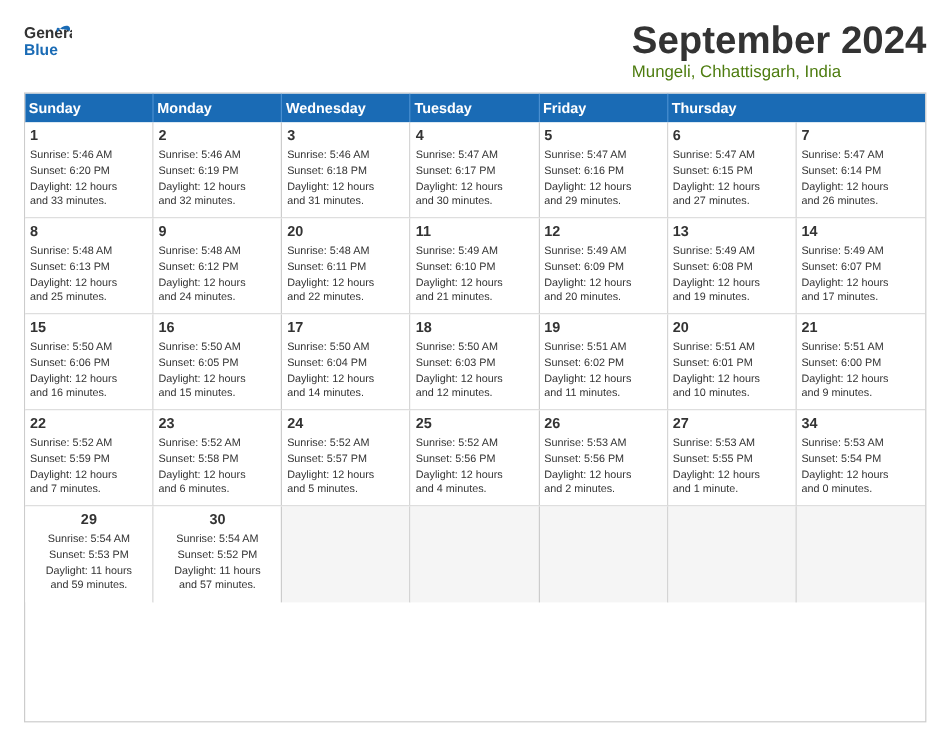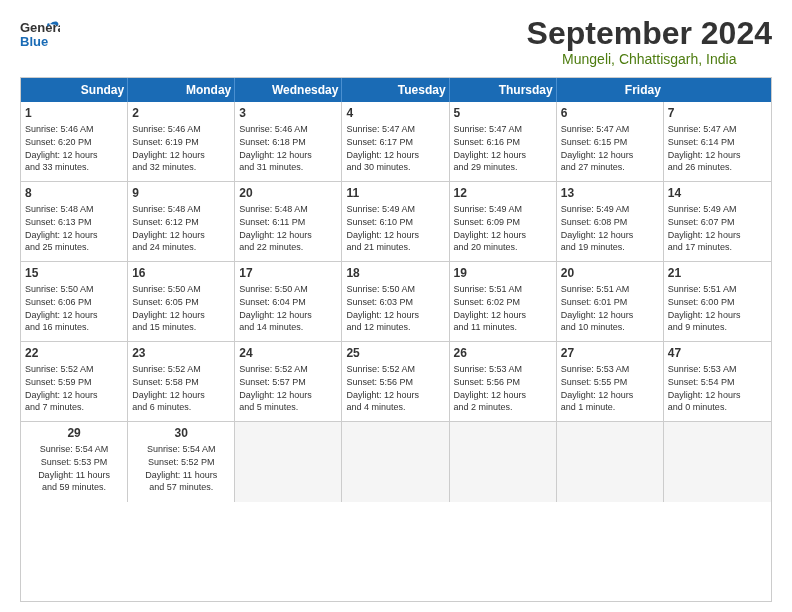--- a/index.html
+++ b/index.html
@@ -17,21 +17,21 @@
       display: flex;
       flex-direction: column;
     }
     .header {
       display: flex;
       justify-content: space-between;
       align-items: flex-start;
       margin-bottom: 10px;
     }
     .title-area {
-      text-align: center;
+      text-align: left;
     }
     .month-title {
       font-size: 32px;
       font-weight: bold;
       color: #333;
       line-height: 1.1;
     }
     .location {
       font-size: 14px;
       color: #4d7c0f;
@@ -43,21 +43,21 @@
     }
     .cal-header {
       display: grid;
       grid-template-columns: repeat(7, 1fr);
       background: #1a6bb5;
     }
     .cal-header-cell {
       color: #fff;
       font-size: 12px;
       font-weight: bold;
-      text-align: right;
+      text-align: left;
       padding: 5px 3px;
       border-right: 1px solid #4a8fd0;
     }
     .cal-header-cell:last-child { border-right: none; }
     .cal-body {
       display: flex;
       flex-direction: column;
     }
     .cal-row {
       display: grid;
@@ -124,22 +124,22 @@
       <div class="location">Mungeli, Chhattisgarh, India</div>
     </div>
   </div>
 
   <div class="calendar">
     <div class="cal-header">
       <div class="cal-header-cell">Sunday</div>
       <div class="cal-header-cell">Monday</div>
       <div class="cal-header-cell">Wednesday</div>
       <div class="cal-header-cell">Tuesday</div>
+      <div class="cal-header-cell">Friday</div>
       <div class="cal-header-cell">Thursday</div>
-      <div class="cal-header-cell">Friday</div>
     </div>
     <div class="cal-body" id="cal-body">
     <div class="cal-row">
           <div class="cal-cell">
             <span class="day-num">1</span>
             <div class="cell-text">Sunrise: 5:46 AM<br>Sunset: 6:20 PM<br>Daylight: 12 hours<br>and 33 minutes.</div>
           </div>
           <div class="cal-cell">
             <span class="day-num">2</span>
             <div class="cell-text">Sunrise: 5:46 AM<br>Sunset: 6:19 PM<br>Daylight: 12 hours<br>and 32 minutes.</div>
@@ -244,21 +244,21 @@
           </div>
           <div class="cal-cell">
             <span class="day-num">26</span>
             <div class="cell-text">Sunrise: 5:53 AM<br>Sunset: 5:56 PM<br>Daylight: 12 hours<br>and 2 minutes.</div>
           </div>
           <div class="cal-cell">
             <span class="day-num">27</span>
             <div class="cell-text">Sunrise: 5:53 AM<br>Sunset: 5:55 PM<br>Daylight: 12 hours<br>and 1 minute.</div>
           </div>
           <div class="cal-cell">
-            <span class="day-num">47</span>
+            <span class="day-num">34</span>
             <div class="cell-text">Sunrise: 5:53 AM<br>Sunset: 5:54 PM<br>Daylight: 12 hours<br>and 0 minutes.</div>
           </div>
         </div>
         <div class="cal-row">
           <div class="cal-cell">
             <span class="day-num">29</span>
             <div class="cell-text">Sunrise: 5:54 AM<br>Sunset: 5:53 PM<br>Daylight: 11 hours<br>and 59 minutes.</div>
           </div>
           <div class="cal-cell">
             <span class="day-num">30</span>

